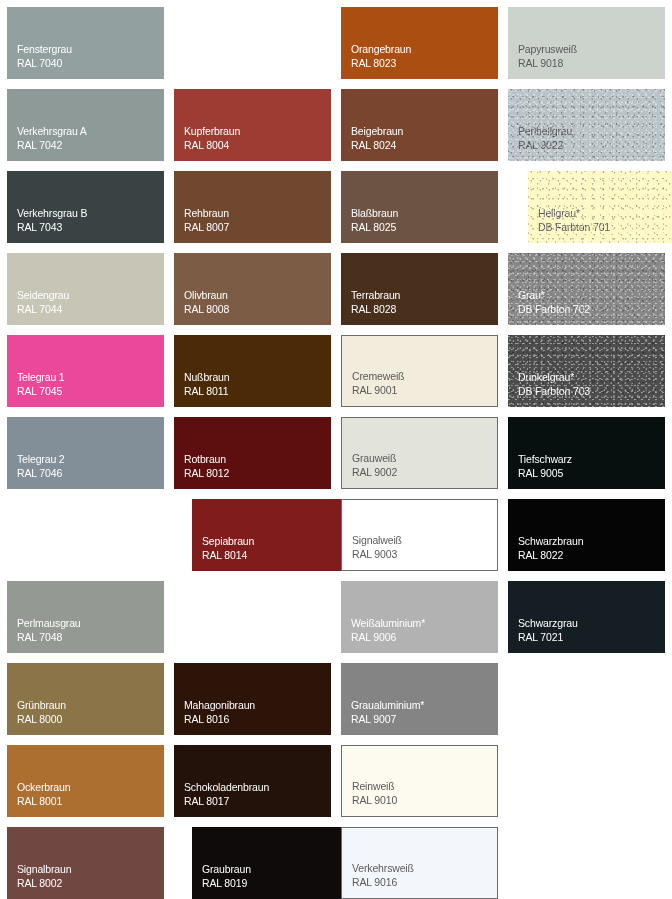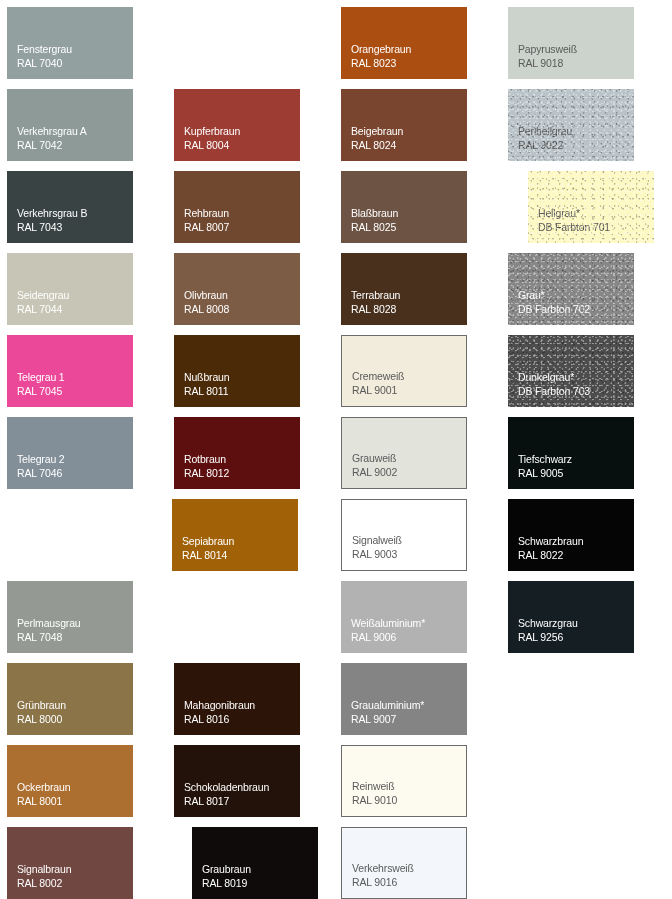--- a/index.html
+++ b/index.html
@@ -14,21 +14,21 @@
 
   #palette-grid {
     position: relative;
     width: 672px;
     height: 899px;
     padding: 7px;
   }
 
   .swatch {
     position: absolute;
-    width: 126px;
+    width: 157px;
     height: 72px;
     overflow: hidden;
   }
 
   .swatch-texture::after {
     content: "";
     position: absolute;
     inset: 0;
     pointer-events: none;
     opacity: 0.55;
@@ -144,21 +144,21 @@
         <span class="swatch-name">Nußbraun</span>
         <span class="swatch-code">RAL 8011</span>
       </div>
     </div>
     <div class="swatch" style="left: 174px; top: 417px; background: rgb(93, 15, 15);">
       <div class="swatch-label" style="color: rgb(255, 255, 255);">
         <span class="swatch-name">Rotbraun</span>
         <span class="swatch-code">RAL 8012</span>
       </div>
     </div>
-    <div class="swatch" style="left: 172px; top: 499px; background: #a16207;">
+    <div class="swatch" style="left: 192px; top: 499px; background: #7f1d1d;">
       <div class="swatch-label" style="color: rgb(255, 255, 255);">
         <span class="swatch-name">Sepiabraun</span>
         <span class="swatch-code">RAL 8014</span>
       </div>
     </div>
     <div class="swatch" style="left: 174px; top: 663px; background: rgb(45, 20, 8);">
       <div class="swatch-label" style="color: rgb(255, 255, 255);">
         <span class="swatch-name">Mahagonibraun</span>
         <span class="swatch-code">RAL 8016</span>
       </div>
@@ -279,16 +279,16 @@
     </div>
     <div class="swatch" style="left: 508px; top: 499px; background: rgb(5, 5, 5);">
       <div class="swatch-label" style="color: rgb(255, 255, 255);">
         <span class="swatch-name">Schwarzbraun</span>
         <span class="swatch-code">RAL 8022</span>
       </div>
     </div>
     <div class="swatch" style="left: 508px; top: 581px; background: rgb(20, 30, 35);">
       <div class="swatch-label" style="color: rgb(255, 255, 255);">
         <span class="swatch-name">Schwarzgrau</span>
-        <span class="swatch-code">RAL 9256</span>
+        <span class="swatch-code">RAL 7021</span>
       </div>
     </div>
   </div>
 
 </body></html>

